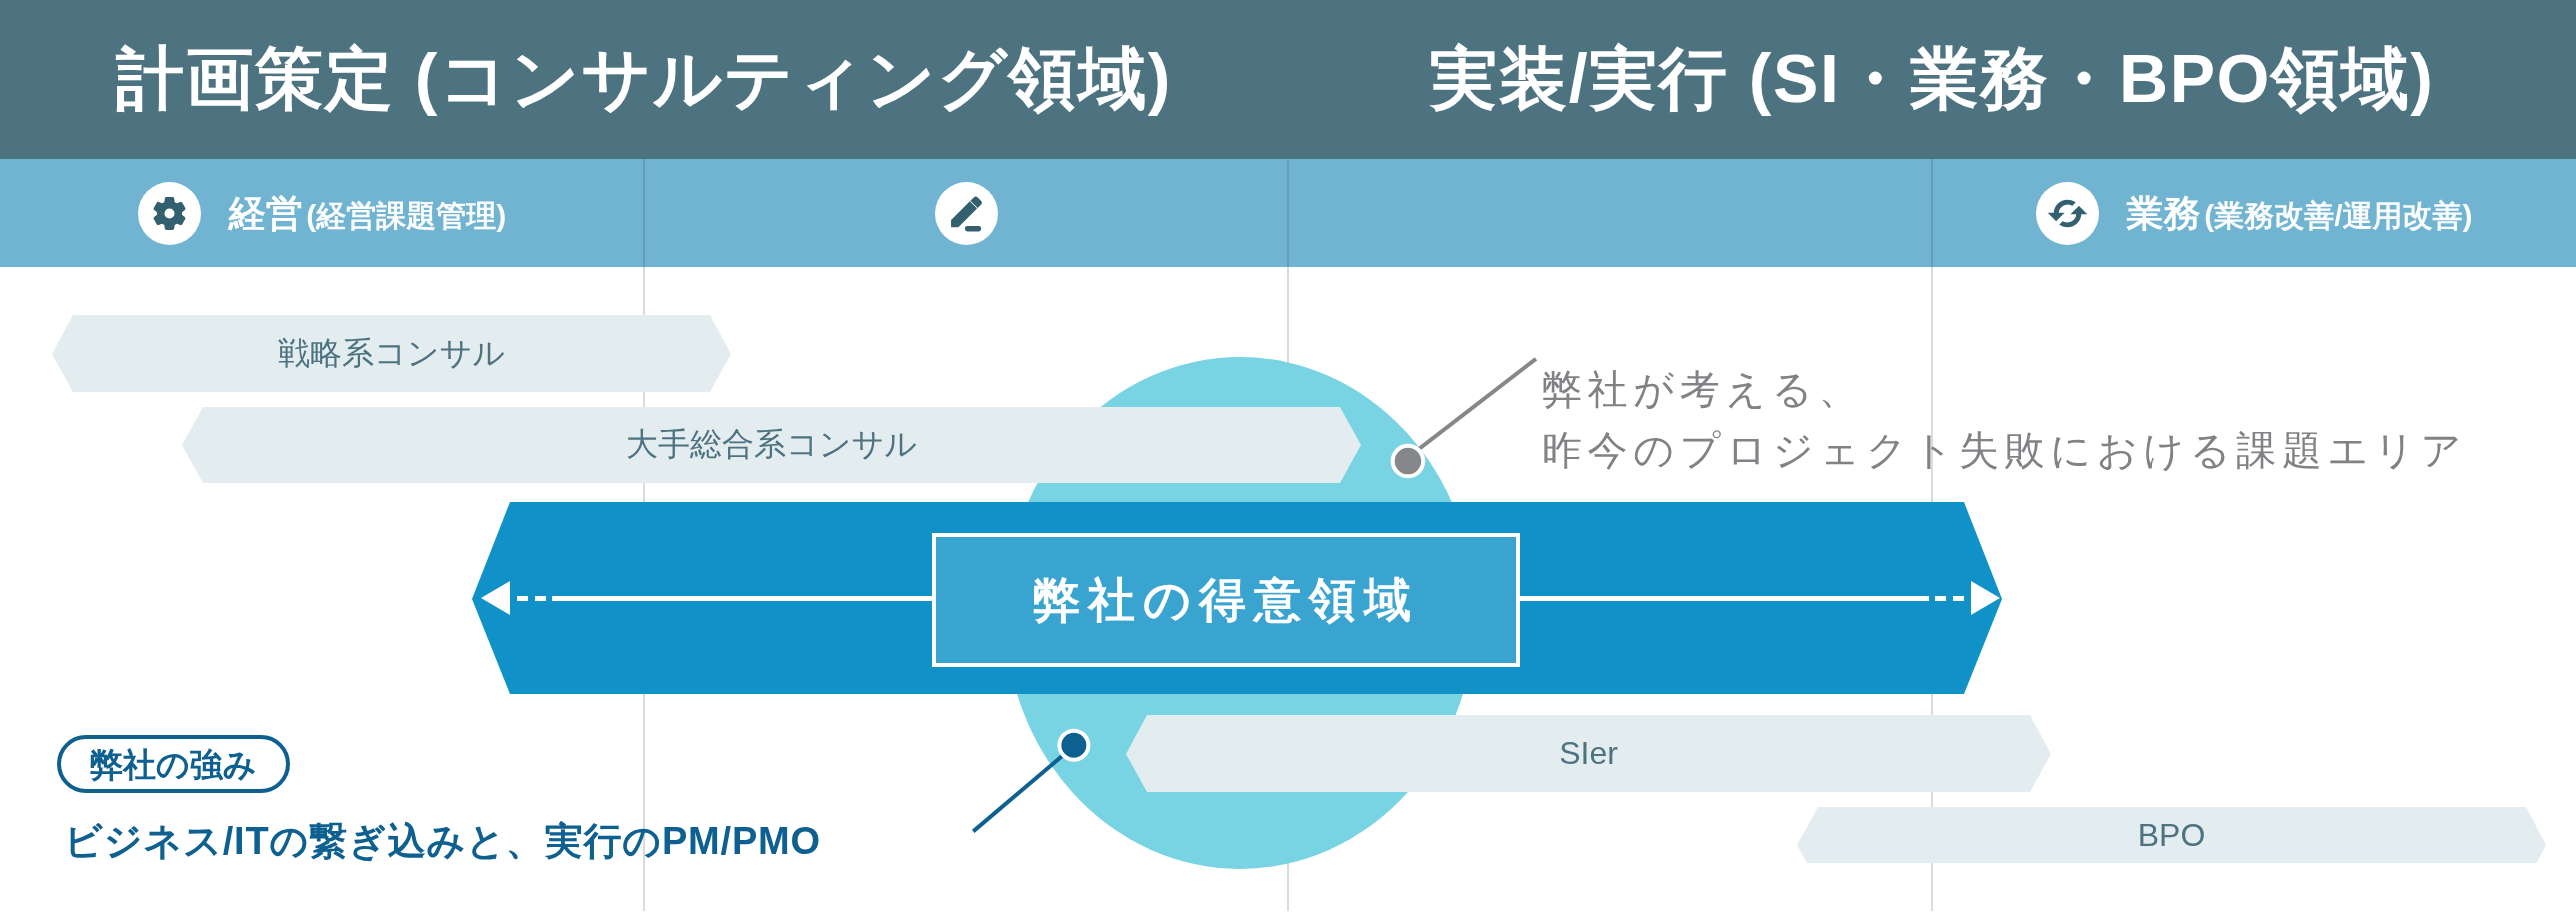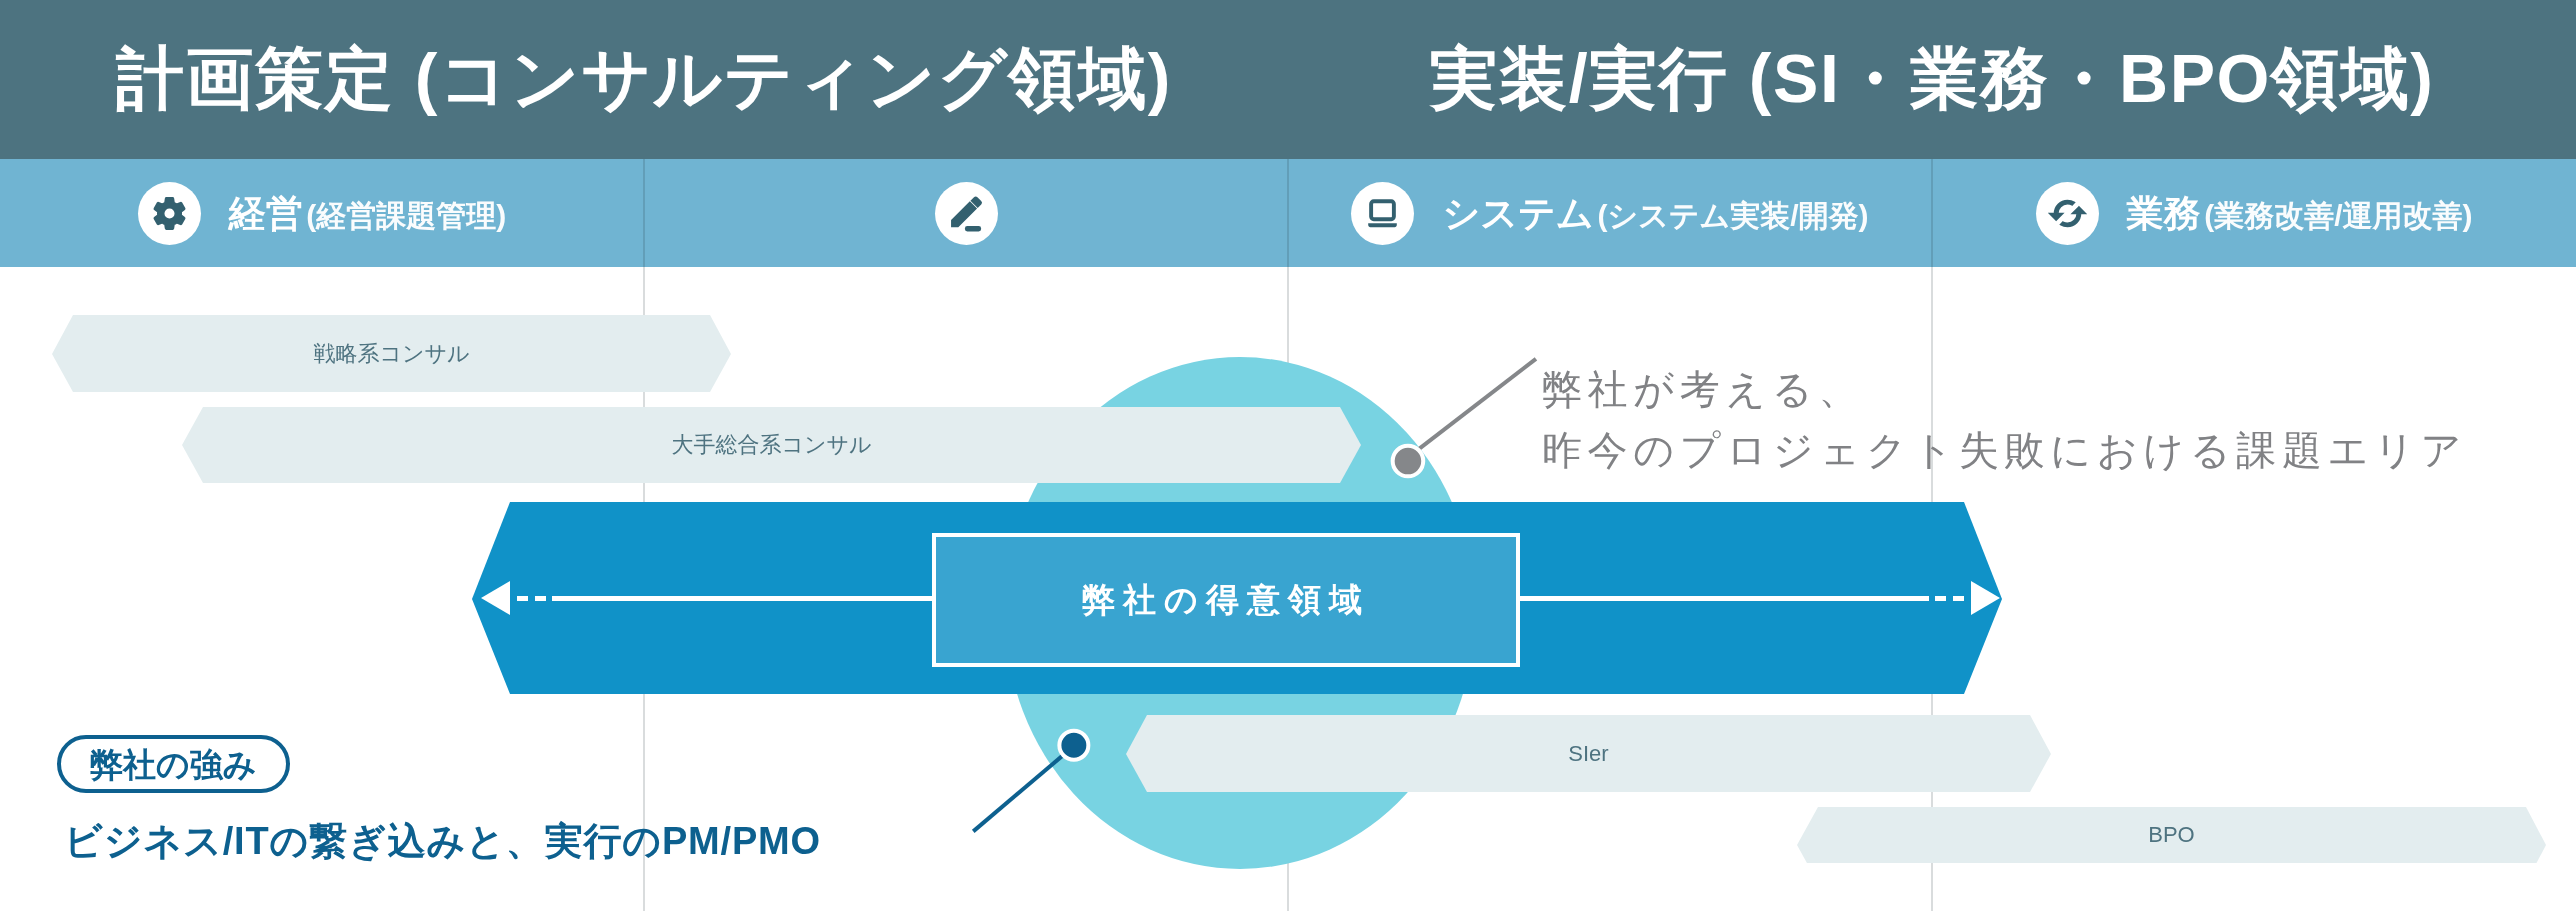--- a/index.html
+++ b/index.html
@@ -20,32 +20,32 @@
   .lane-text{white-space:nowrap;color:#fff;}
   .lane-title{font-size:37px;font-weight:bold;}
   .lane-sub{font-size:30px;font-weight:bold;opacity:0.97;}
 
   
   .main{position:absolute;left:0;top:267px;width:2576px;height:657px;background:#fff;}
   .main-divider{position:absolute;top:0;width:1.6px;height:644px;background:var(--c-divider,#d9dcdd);}
   .big-circle{position:absolute;left:1005px;top:90px;width:470px;height:512px;border-radius:50%;background:var(--c-circle,#78d3e2);}
 
   .hexbar{position:absolute;background:var(--c-bar,#e3edef);display:flex;align-items:center;justify-content:center;
-    color:var(--c-barText,#4e7380);font-size:22px;white-space:nowrap;}
+    color:var(--c-barText,#4e7380);font-size:32px;white-space:nowrap;}
 
   
   .band{position:absolute;left:472px;top:235px;width:1530px;height:192px;background:var(--c-band,#1092c8);
     clip-path:polygon(38px 0,1492px 0,1530px 97px,1492px 192px,38px 192px,0 97px);}
   .arrow-seg{position:absolute;height:4.8px;background:#fff;top:329px;}
   .arrow-head{position:absolute;top:314px;width:0;height:0;border-top:17.7px solid transparent;border-bottom:17.7px solid transparent;}
   .arrow-head.left{border-right:29px solid #fff;}
   .arrow-head.right{border-left:29px solid #fff;}
   .band-box{position:absolute;left:932px;top:266px;width:588px;height:134px;box-sizing:border-box;
     background:var(--c-box,#39a4d0);border:4px solid #fff;display:flex;align-items:center;justify-content:center;
-    color:#fff;font-size:33px;font-weight:bold;letter-spacing:8px;white-space:nowrap;}
+    color:#fff;font-size:47px;font-weight:bold;letter-spacing:8px;white-space:nowrap;}
 
   
   .problem-text{position:absolute;left:1542px;top:64px;color:var(--c-gray,#818285);font-size:40px;line-height:61px;letter-spacing:5.6px;white-space:nowrap;margin-top:28px;}
   .strength-badge{position:absolute;left:57px;top:468px;height:50px;line-height:47px;padding:0 29px;box-sizing:content-box;
     border:4px solid var(--c-navy,#0d608f);border-radius:29px;color:var(--c-navy,#0d608f);
     font-size:33px;font-weight:bold;white-space:nowrap;display:flex;align-items:center;}
   .strength-text{position:absolute;left:64px;top:549px;color:var(--c-navy,#0d608f);font-size:38px;font-weight:bold;letter-spacing:0.8px;white-space:nowrap;}
 
   .overlay{position:absolute;left:0;top:0;width:2576px;height:657px;pointer-events:none;}
 </style>
@@ -75,29 +75,20 @@
 
     <div class="lane" style="left:644px">
       <span class="icon-circle">
         <svg viewBox="0 0 24 24">
             <path d="M3,16.25V20h3.75L17.81,8.94l-3.75-3.75L3,16.25z M20.71,6.04c0.39-0.39,0.39-1.02,0-1.41l-2.34-2.34c-0.39-0.39-1.02-0.39-1.41,0l-1.83,1.83l3.75,3.75L20.71,6.04z"></path>
             <rect x="11.5" y="20.2" width="9" height="2.3" rx="1"></rect>
           </svg>
       </span>
     </div>
 
-    <div class="lane" style="left:1288px">
-      <span class="icon-circle">
-        <svg viewBox="0 0 24 24">
-            <rect x="5" y="4.5" width="14" height="11" rx="1.6" fill="none" stroke-width="2.4"></rect>
-            <path d="M3.2,18h17.6v1.1c0,0.7-0.6,1.3-1.3,1.3H4.5c-0.7,0-1.3-0.6-1.3-1.3V18z" stroke="none"></path>
-          </svg>
-      </span>
-      <span class="lane-text"><span class="lane-title">システム</span> <span class="lane-sub">(システム実装/開発)</span></span>
-    </div>
 
     <div class="lane" style="left:1932px">
       <span class="icon-circle">
         <svg viewBox="0 0 24 24">
             <path d="M19,8l-4,4h3c0,3.31-2.69,6-6,6c-1.01,0-1.97-0.25-2.8-0.7l-1.46,1.46C8.97,19.54,10.43,20,12,20c4.42,0,8-3.58,8-8h3L19,8z M6,12c0-3.31,2.69-6,6-6c1.01,0,1.97,0.25,2.8,0.7l1.46-1.46C15.03,4.46,13.57,4,12,4c-4.42,0-8,3.58-8,8H1l4,4l4-4H6z"></path>
           </svg>
       </span>
       <span class="lane-text"><span class="lane-title">業務</span> <span class="lane-sub">(業務改善/運用改善)</span></span>
     </div>
   </div>

